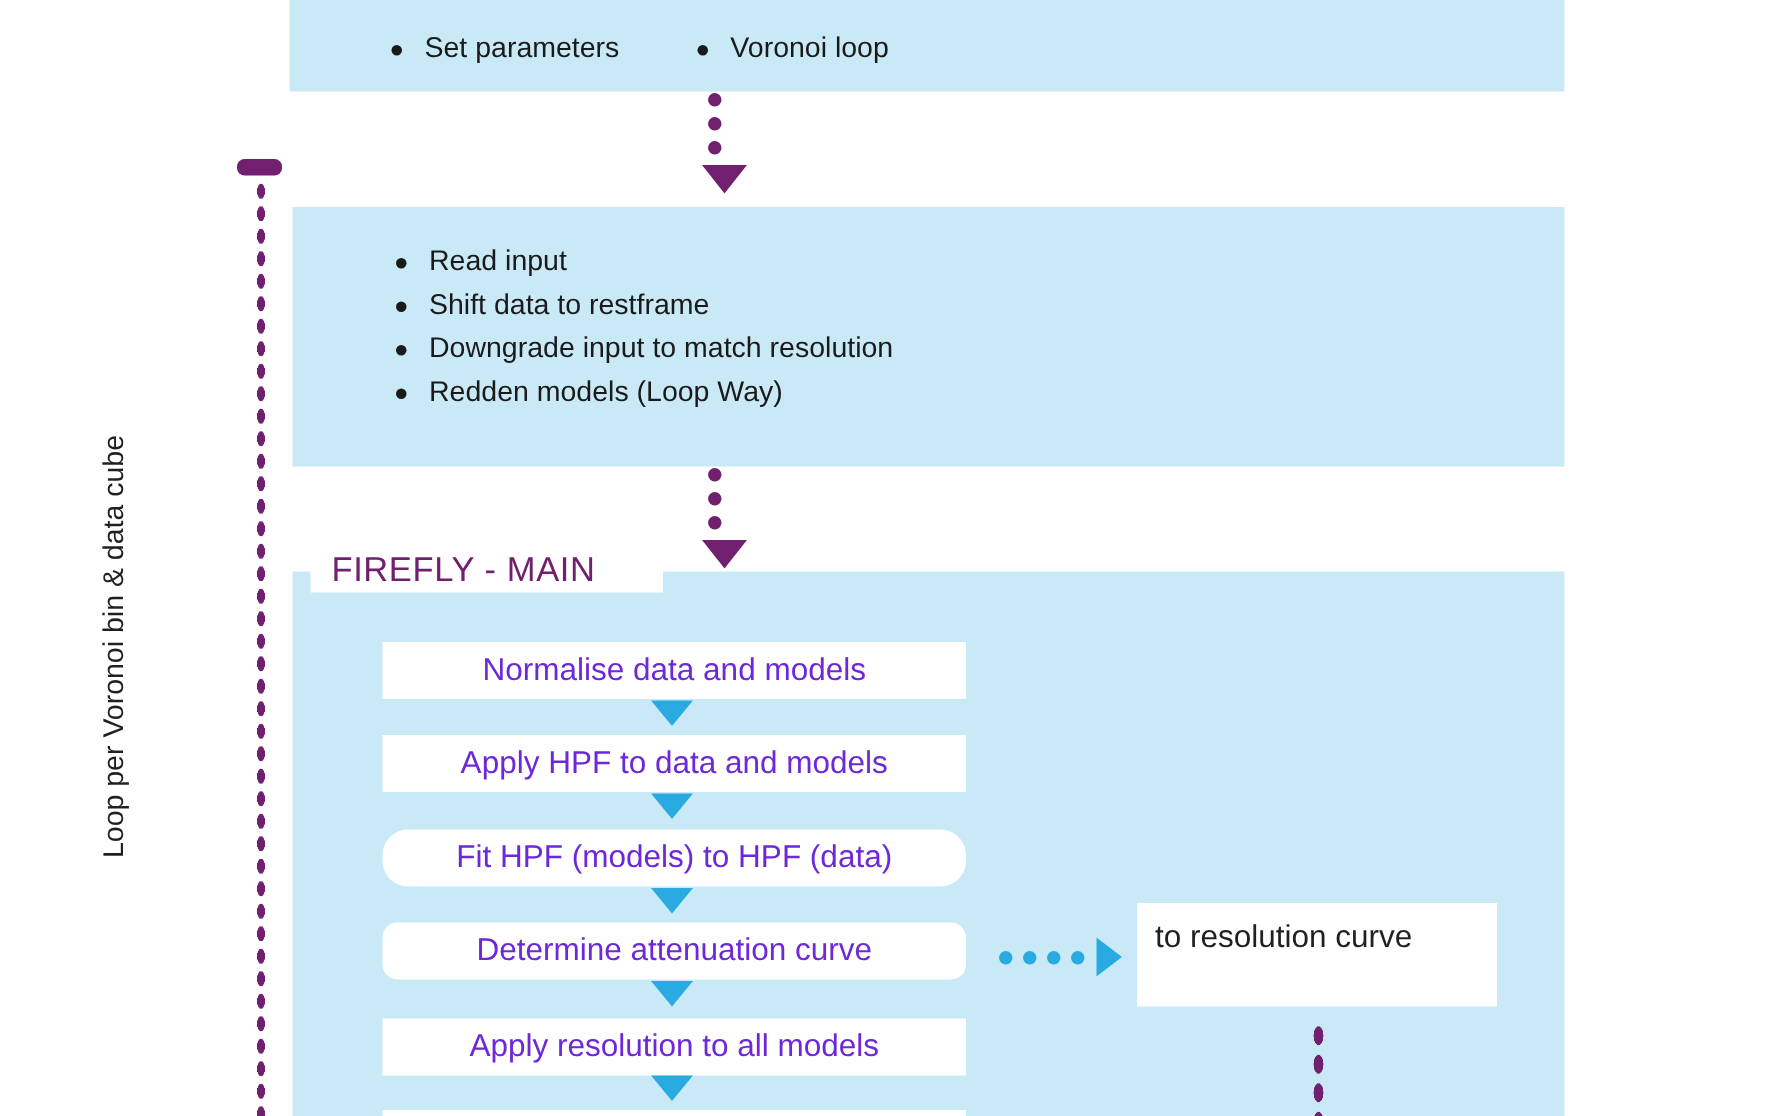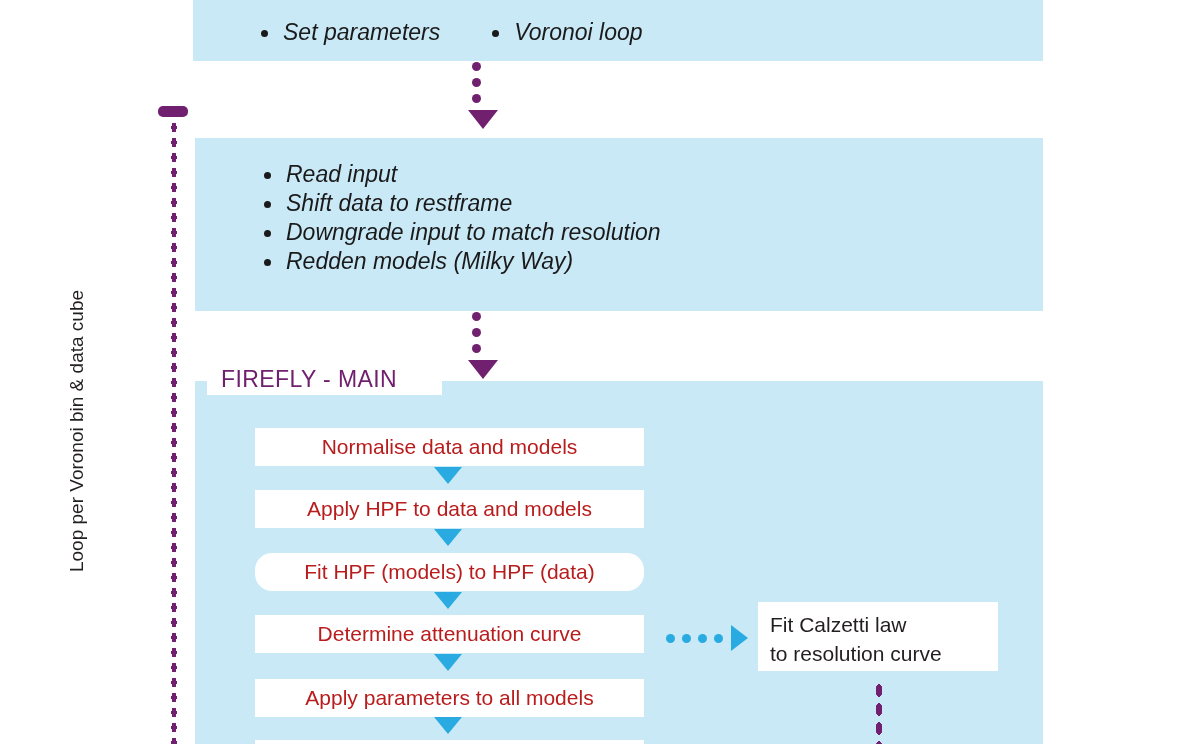--- a/index.html
+++ b/index.html
@@ -47,24 +47,23 @@
   .bullets {
     position: absolute;
     margin: 0;
     padding: 0;
     list-style: none;
     color: #1a1a1a;
   }
   .bullets li {
     position: relative;
     padding-left: 28px;
-    font-size: 23px;
+    font-size: 19px;
     line-height: 29px;
     white-space: nowrap;
-    font-style: italic;
   }
   .bullets li::before {
     content: "";
     position: absolute;
     left: 6px;
     top: 12px;
     width: 7px;
     height: 7px;
     border-radius: 50%;
     background: #1a1a1a;
@@ -77,38 +76,38 @@
   }
   #bullets-setup {
     left: 258px;
     top: 160px;
   }
 
   
   .flowbox {
     position: absolute;
     background: #ffffff;
-    color: #b91c1c;
+    color: #6d28d9;
     font-size: 21px;
     display: flex;
     align-items: center;
     justify-content: center;
     text-align: center;
     white-space: nowrap;
     box-sizing: border-box;
   }
   .flow-col .flowbox {
     left: 255px;
     width: 389px;
     height: 38px;
   }
   #fb1 { top: 428px; }
   #fb2 { top: 490px; }
   #fb3 { top: 553px; border-radius: 17px; }
-  #fb4 { top: 615px; }
+  #fb4 { top: 615px; border-radius: 10px; }
   #fb5 { top: 679px; }
   #fb6 { top: 740px; height: 38px; }
 
   
   .arrow-down-blue {
     position: absolute;
     left: 434px;
     width: 0;
     height: 0;
     border-left: 14px solid transparent;
@@ -243,21 +242,21 @@
     <div class="d"></div>
     <div class="d"></div>
     <div class="tri"></div>
   </div>
 
 
   <ul class="bullets" id="bullets-setup">
     <li>Read input</li>
     <li>Shift data to restframe</li>
     <li>Downgrade input to match resolution</li>
-    <li>Redden models (Milky Way)</li>
+    <li>Redden models (Loop Way)</li>
   </ul>
 
   <div class="dotted-conn" id="conn2">
     <div class="d"></div>
     <div class="d"></div>
     <div class="d"></div>
     <div class="tri"></div>
   </div>
 
   <div class="section-label" id="label-main">FIREFLY - MAIN</div>
@@ -268,36 +267,35 @@
 
     <div class="flowbox" id="fb2">Apply HPF to data and models</div>
     <div class="arrow-down-blue" id="ad2"></div>
 
     <div class="flowbox" id="fb3">Fit HPF (models) to HPF (data)</div>
     <div class="arrow-down-blue" id="ad3"></div>
 
     <div class="flowbox" id="fb4">Determine attenuation curve</div>
     <div class="arrow-down-blue" id="ad4"></div>
 
-    <div class="flowbox" id="fb5">Apply parameters to all models</div>
+    <div class="flowbox" id="fb5">Apply resolution to all models</div>
     <div class="arrow-down-blue" id="ad5"></div>
 
     <div class="flowbox" id="fb6"></div>
   </div>
 
   <div id="calzetti-arrow">
     <span class="d"></span>
     <span class="d"></span>
     <span class="d"></span>
     <span class="d"></span>
     <span class="tri"></span>
   </div>
 
   <div id="calzetti-box">
-    <div>Fit Calzetti law</div>
     <div>to resolution curve</div>
   </div>
 
   <div id="calzetti-tail"></div>
 
   <div id="loop-cap"></div>
   <div id="loop-dots"></div>
   <div id="loop-text">Loop per Voronoi bin &amp; data cube</div>
 
 </div>

